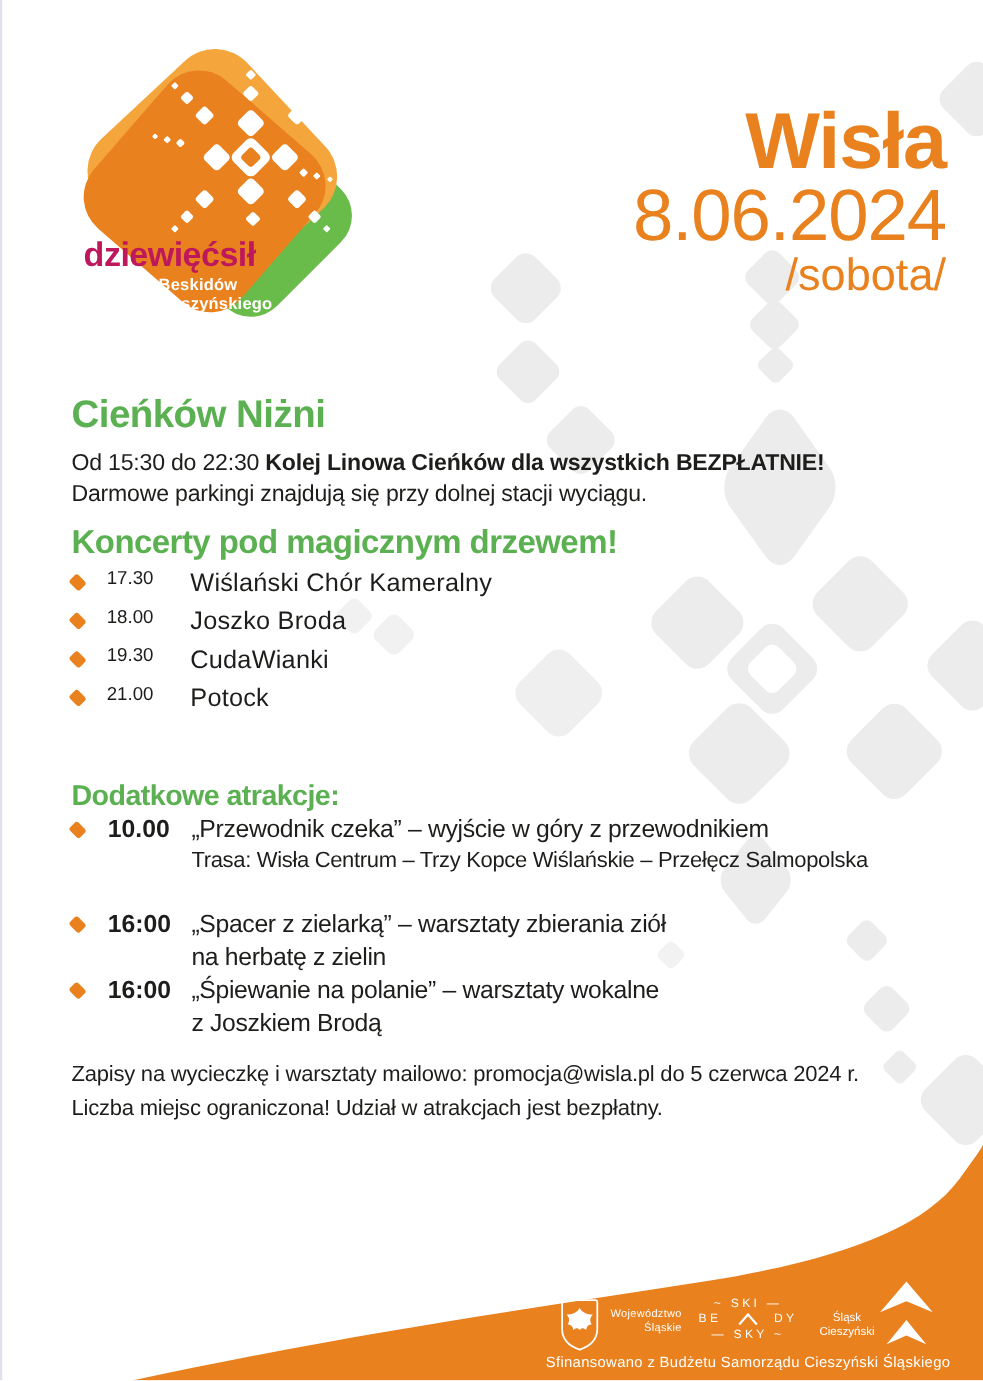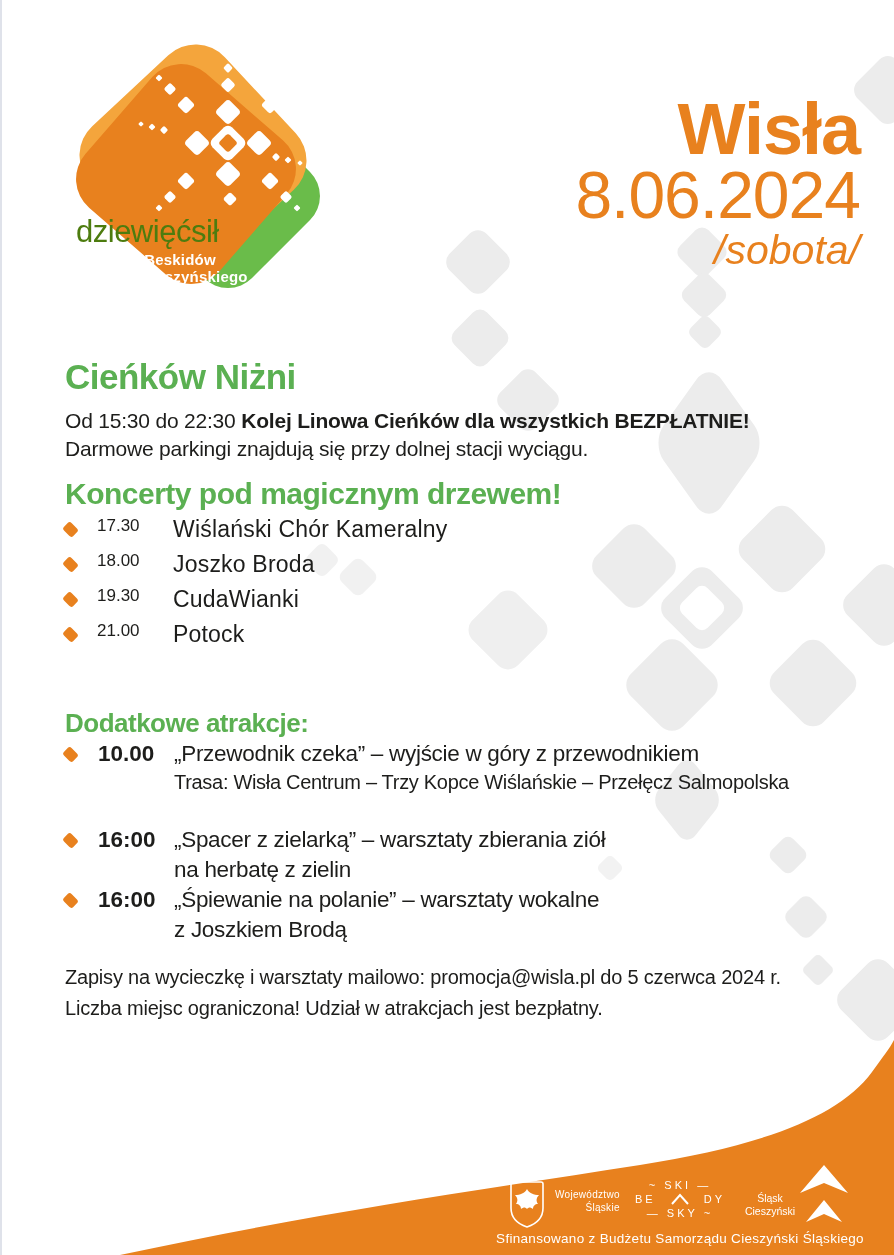--- a/index.html
+++ b/index.html
@@ -1,27 +1,27 @@
 <!DOCTYPE html>
 <html><head>
 <meta charset="utf-8">
 <style>
   html,body{margin:0;padding:0;background:#ffffff;}
   .page{position:relative;width:894px;height:1255px;background:#fff;overflow:hidden;
         font-family:"Liberation Sans",sans-serif;color:#1d1d1b;}
   .art{position:absolute;left:0;top:0;width:894px;height:1255px;z-index:0;}
   .txt{position:absolute;z-index:2;}
   
-  .logo-title{left:76px;top:214px;font-size:31px;font-weight:normal;color:#4d7c0f;letter-spacing:-0.5px;}
+  .logo-title{left:76px;top:214px;font-size:31px;font-weight:bold;color:#be185d;letter-spacing:-0.5px;}
   .logo-sub{left:79px;top:251px;font-size:15px;font-weight:bold;color:#fff;line-height:17px;letter-spacing:0.2px;}
   
   .event-head{right:34px;top:96px;text-align:right;color:#e8811e;}
   .event-city{font-size:72px;font-weight:bold;line-height:66px;letter-spacing:-1px;}
   .event-date{font-size:66px;font-weight:400;line-height:66px;letter-spacing:-1px;}
-  .event-day{font-size:41px;font-weight:400;line-height:44px;font-style:italic;}
+  .event-day{font-size:41px;font-weight:400;line-height:44px;}
   
   .h-green{color:#5bb052;font-weight:bold;letter-spacing:-0.5px;}
   .venue-title{left:65px;top:357px;font-size:35px;}
   .concerts-title{left:65px;top:477px;font-size:30px;}
   .attr-title{left:65px;top:708px;font-size:26px;}
   
   .body-line{left:65px;font-size:21px;line-height:28px;letter-spacing:-0.2px;}
   .b{font-weight:bold;}
   
   .row{position:absolute;left:64px;display:flex;align-items:flex-start;z-index:2;}

